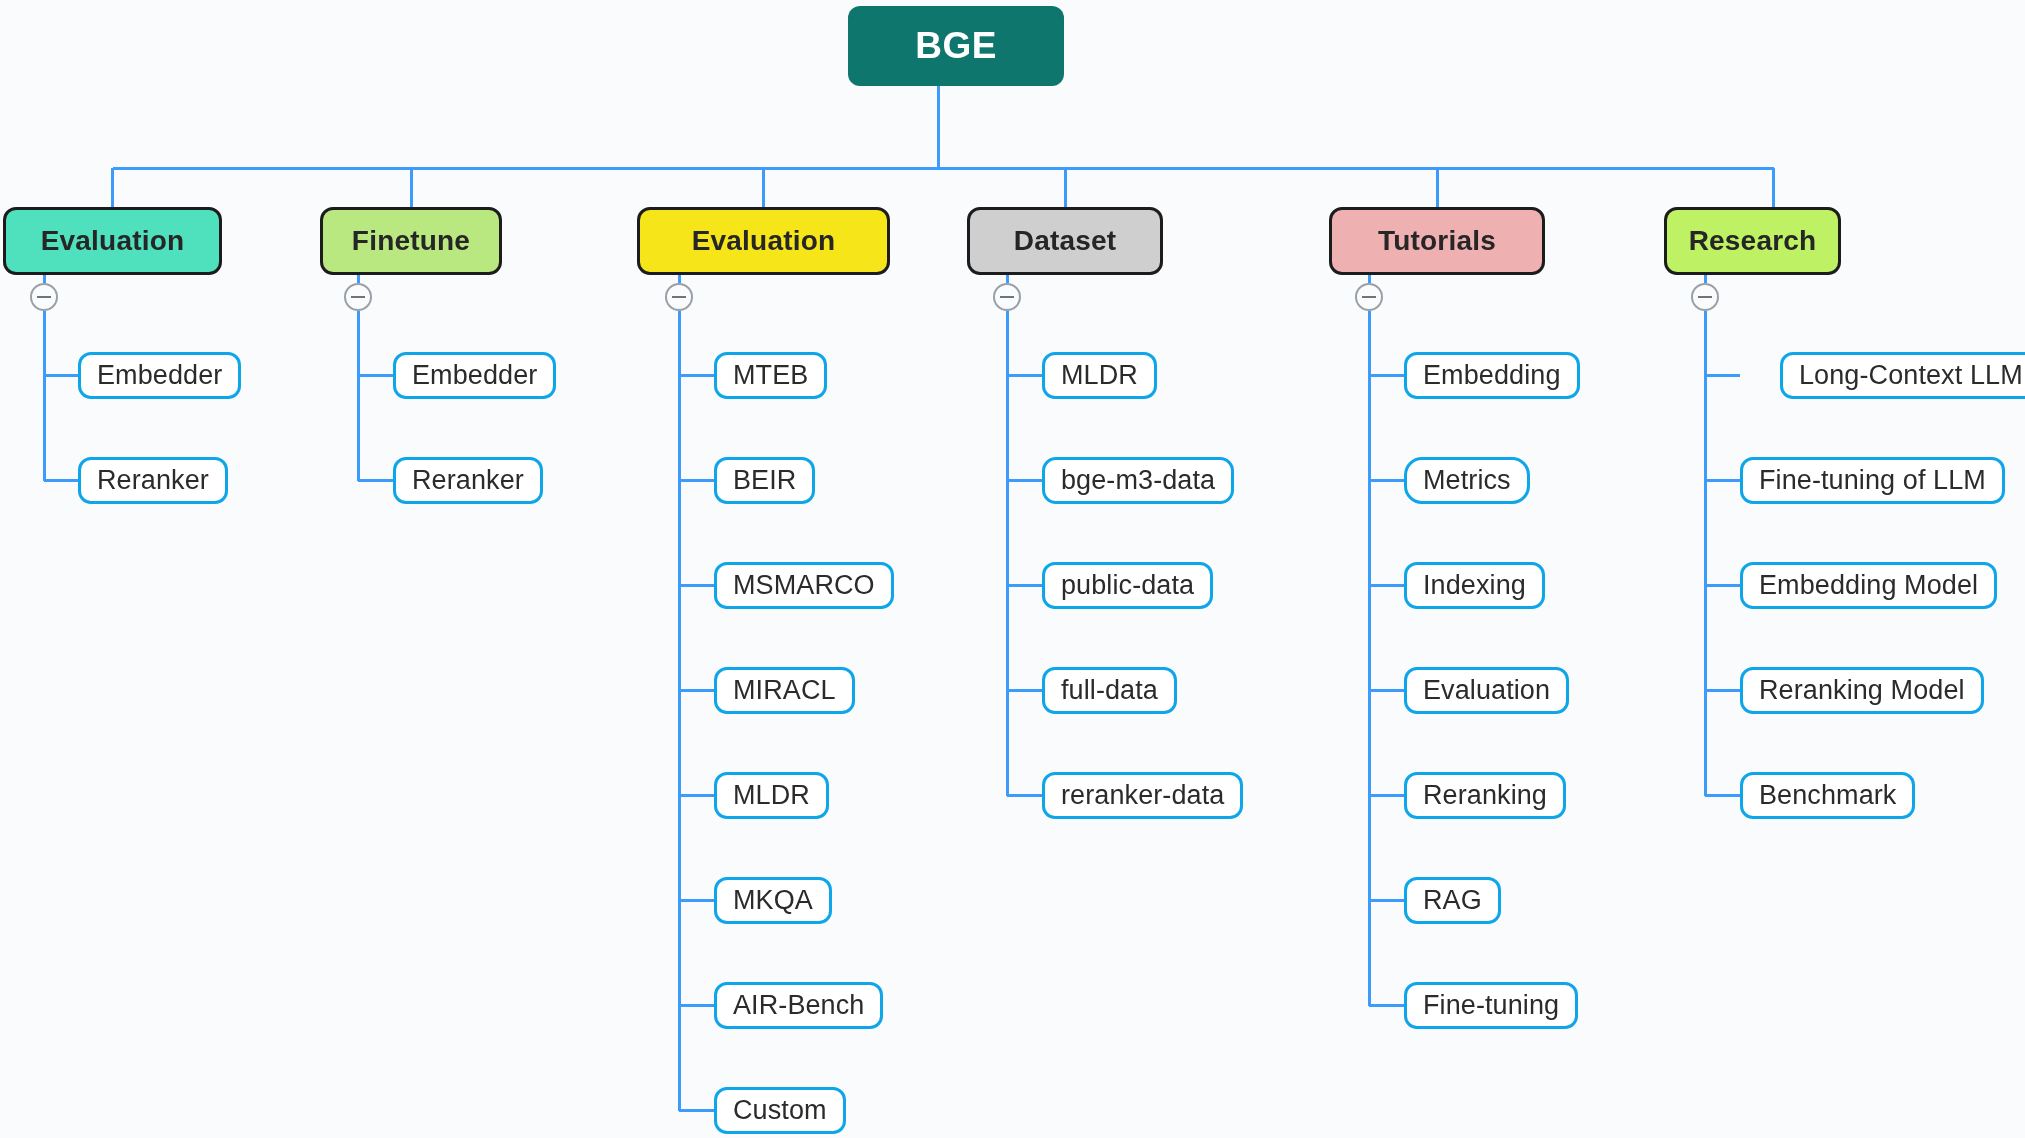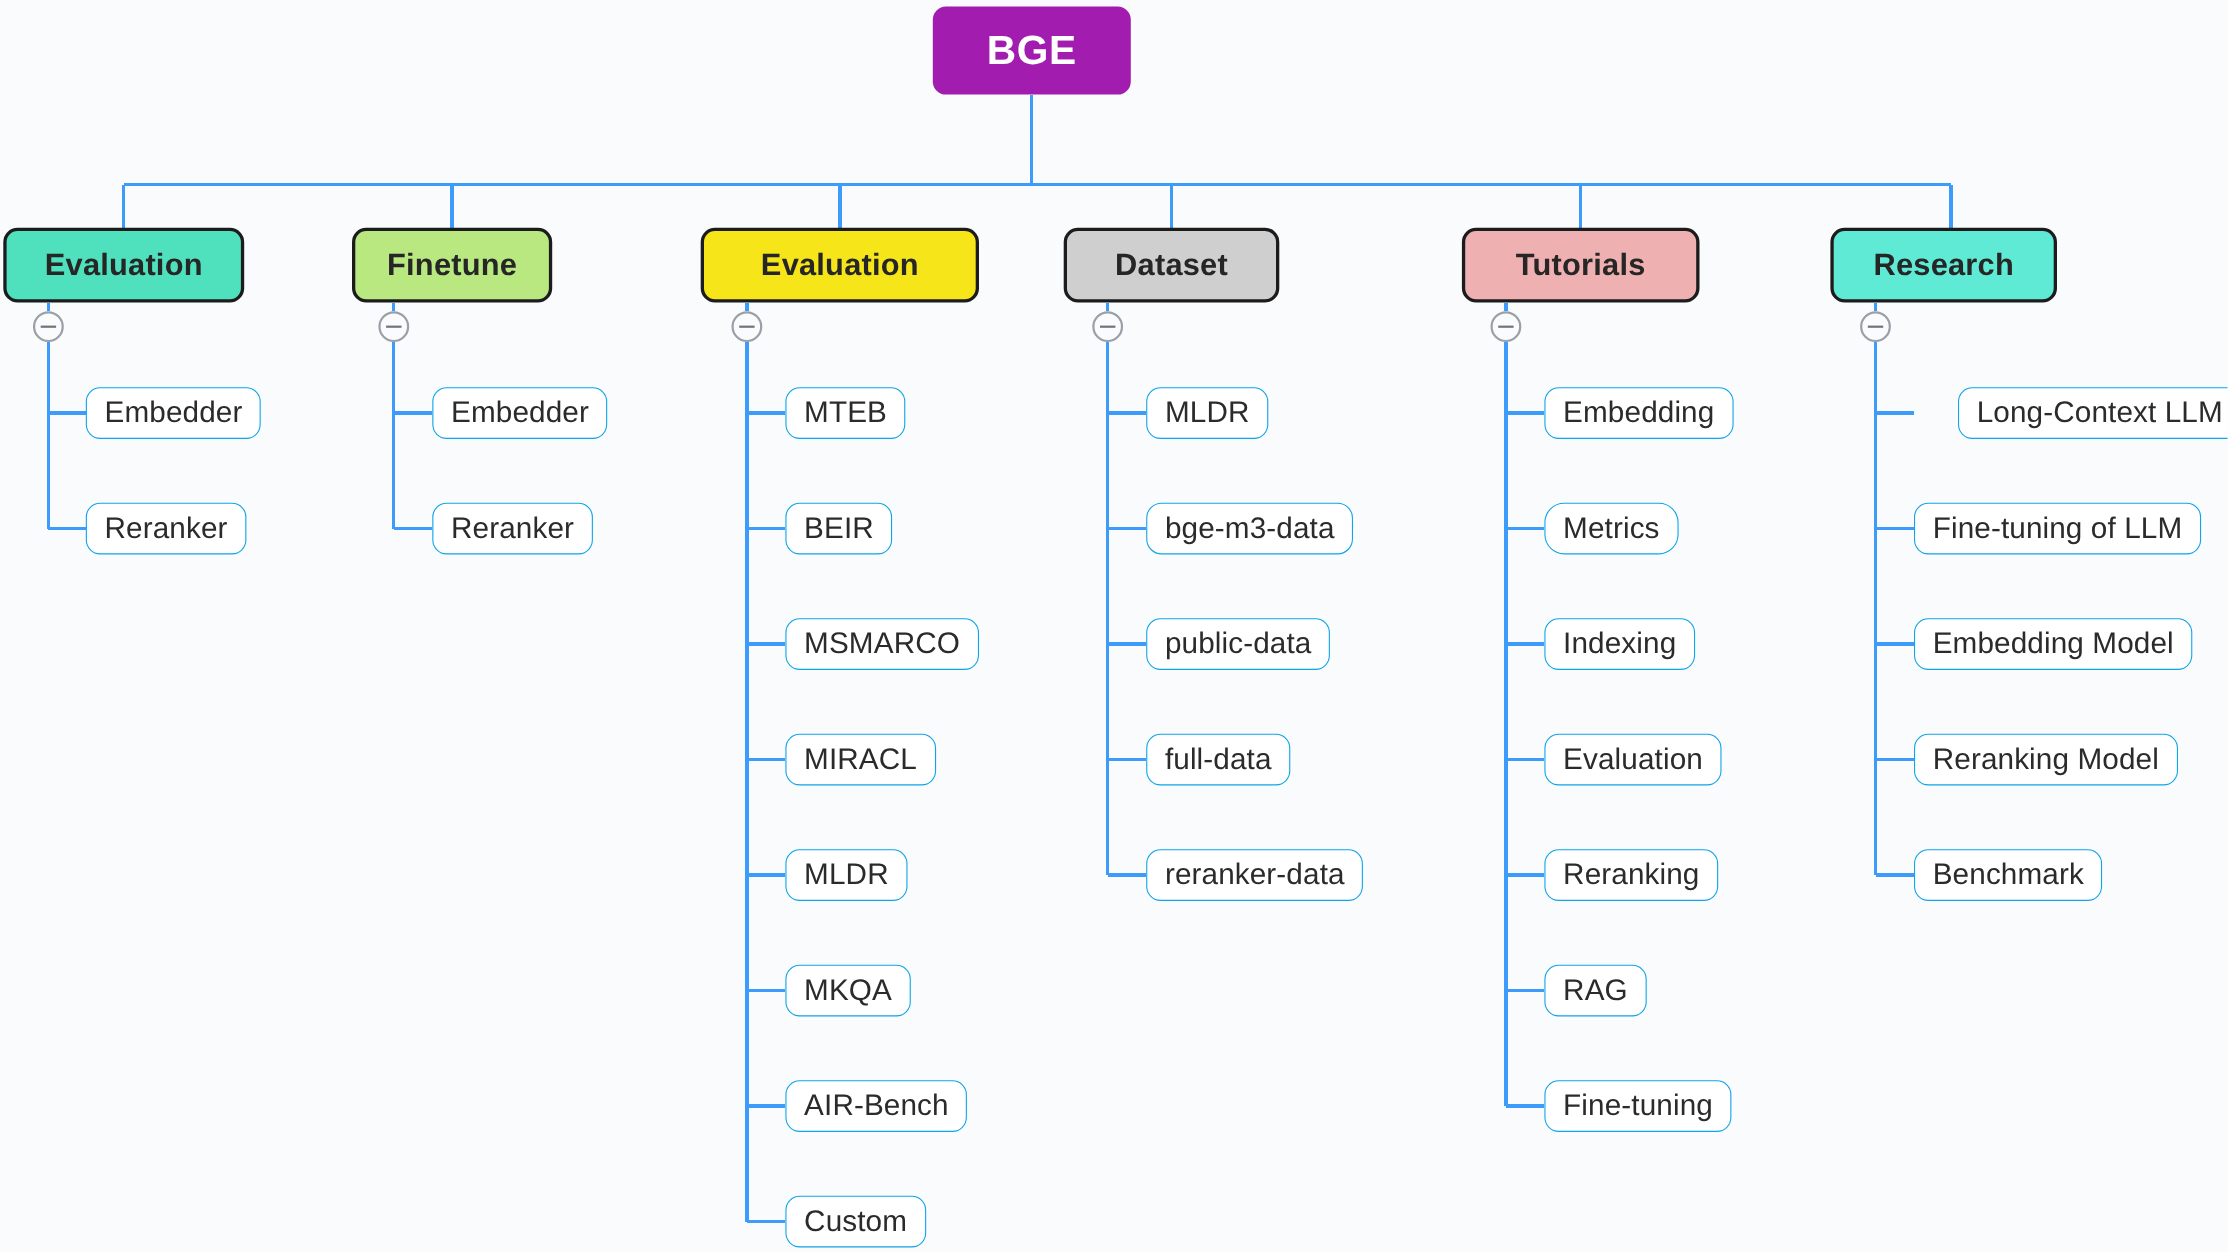--- a/index.html
+++ b/index.html
@@ -59,21 +59,21 @@
     color: #262626;
     font-size: 28px;
     font-weight: bold;
     border-radius: 13px;
     letter-spacing: 0.2px;
   }
 
   
   .node.leaf {
     background: #ffffff;
-    border: 1px solid #0ea5e9;
+    border: 3px solid #0ea5e9;
     color: #2b2b2b;
     font-size: 27px;
     font-weight: normal;
     border-radius: 13px;
     letter-spacing: 0.1px;
     align-items: center;
   }
 
   
   .collapse {
@@ -144,21 +144,21 @@
       <line x1="1773.5" y1="168" x2="1773.5" y2="207" stroke="#3d9bfb" stroke-width="3" shape-rendering="crispEdges"></line>
       <line x1="1705" y1="275" x2="1705" y2="283" stroke="#3d9bfb" stroke-width="3" shape-rendering="crispEdges"></line>
       <line x1="1705" y1="311" x2="1705" y2="795.5" stroke="#3d9bfb" stroke-width="3" shape-rendering="crispEdges"></line>
       <line x1="1705" y1="375.5" x2="1740" y2="375.5" stroke="#3d9bfb" stroke-width="3" shape-rendering="crispEdges"></line>
       <line x1="1705" y1="480.5" x2="1740" y2="480.5" stroke="#3d9bfb" stroke-width="3" shape-rendering="crispEdges"></line>
       <line x1="1705" y1="585.5" x2="1740" y2="585.5" stroke="#3d9bfb" stroke-width="3" shape-rendering="crispEdges"></line>
       <line x1="1705" y1="690.5" x2="1740" y2="690.5" stroke="#3d9bfb" stroke-width="3" shape-rendering="crispEdges"></line>
       <line x1="1705" y1="795.5" x2="1740" y2="795.5" stroke="#3d9bfb" stroke-width="3" shape-rendering="crispEdges"></line>
     </svg>
 
-  <div class="node root" id="root-node" style="left: 848px; top: 6px; width: 180px; height: 80px; background: #a21caf; color: rgb(255, 255, 255); align-items: center;">
+  <div class="node root" id="root-node" style="left: 848px; top: 6px; width: 216px; height: 80px; background: #0f766e; color: rgb(255, 255, 255); align-items: center;">
     <span>BGE</span>
   </div>
 
   <div id="nodes">
       <div class="node cat" style="left: 3px; top: 207px; width: 219px; height: 68px; background: rgb(79, 224, 189);">
         <span>Evaluation</span>
       </div>
       <div class="collapse" style="left: 30px; top: 283px;">
         <div class="bar"></div>
       </div>
@@ -251,21 +251,21 @@
       </div>
       <div class="node leaf" style="left: 1404px; top: 772px; height: 47px; padding: 0px 16px;">
         <span>Reranking</span>
       </div>
       <div class="node leaf" style="left: 1404px; top: 877px; height: 47px; padding: 0px 16px;">
         <span>RAG</span>
       </div>
       <div class="node leaf" style="left: 1404px; top: 982px; height: 47px; padding: 0px 16px;">
         <span>Fine-tuning</span>
       </div>
-      <div class="node cat" style="left: 1664px; top: 207px; width: 206px; height: 68px; background: #5eead4;">
+      <div class="node cat" style="left: 1664px; top: 207px; width: 177px; height: 68px; background: #bef264;">
         <span>Research</span>
       </div>
       <div class="collapse" style="left: 1691px; top: 283px;">
         <div class="bar"></div>
       </div>
       <div class="node leaf" style="left: 1740px; top: 352px; height: 47px; padding: 0px 16px; margin-left: 40px;">
         <span>Long-Context LLM</span>
       </div>
       <div class="node leaf" style="left: 1740px; top: 457px; height: 47px; padding: 0px 16px;">
         <span>Fine-tuning of LLM</span>

